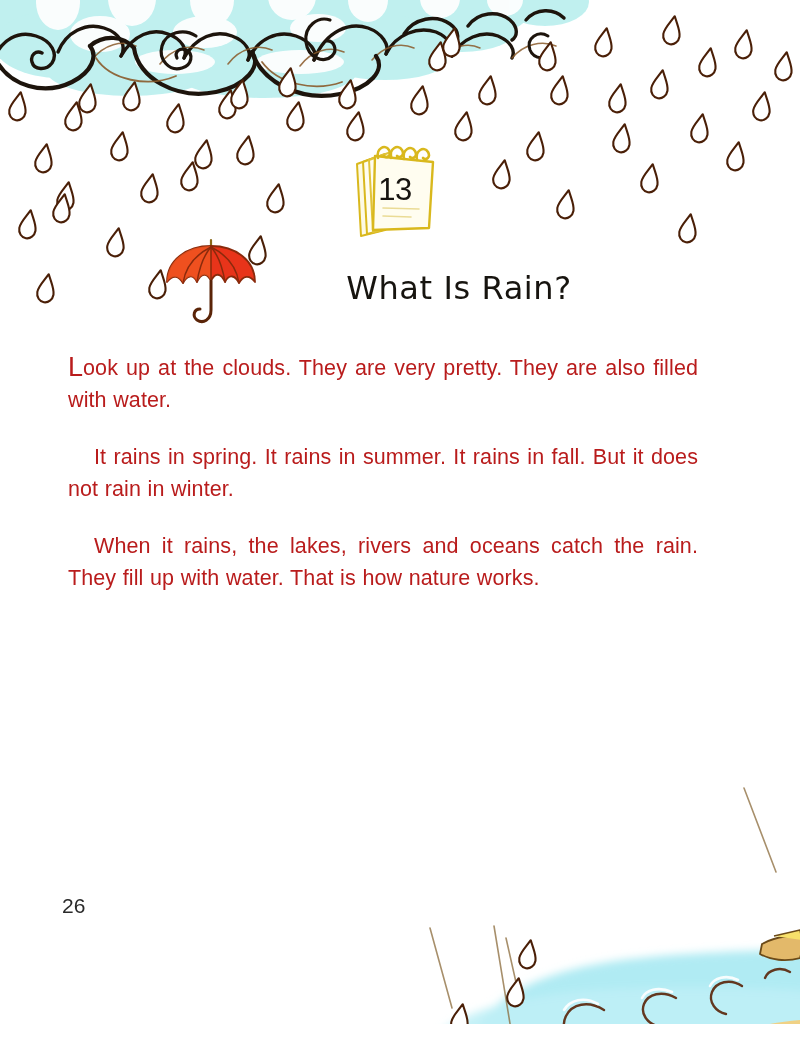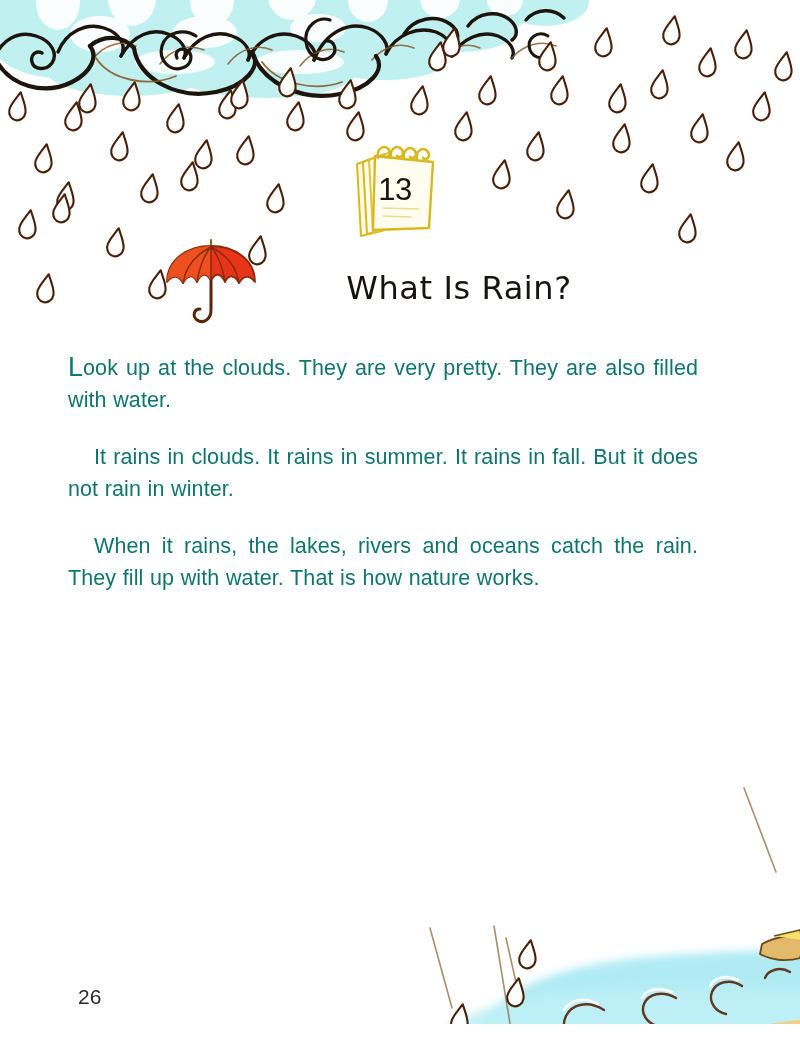--- a/index.html
+++ b/index.html
@@ -83,44 +83,43 @@
     position: absolute;
     left: 68px;
     top: 352px;
     width: 630px;
   }
   .para {
     margin: 0 0 25px 0;
     font-family: "Liberation Sans", sans-serif;
     font-size: 21.5px;
     line-height: 32px;
-    color: #0f766e;
+    color: #b91c1c;
     text-align: justify;
     text-indent: 26px;
     letter-spacing: 0.1px;
     word-spacing: 0.5px;
   }
   .para:last-child { margin-bottom: 4px; }
   .para.first { text-indent: 0; }
   .para.first .dropcap {
     font-size: 27px;
     line-height: 1;
     vertical-align: -1px;
     letter-spacing: 0;
   }
 
   
   .page-number {
     position: absolute;
     left: 62px;
-    top: 985px;
+    top: 894px;
     font-family: "Liberation Sans", sans-serif;
     font-size: 21px;
     color: #2a2a2a;
-    margin-left: 16px;
   }
   .watermark {
     position: absolute;
     left: 236px;
     top: 1029px;
     font-family: "Liberation Sans", sans-serif;
     font-size: 13px;
     color: #cfc9c4;
     letter-spacing: 0.2px;
   }
@@ -381,21 +380,21 @@
     </div>
 
     <h1 class="chapter-title">What Is Rain?</h1>
   </div>
 
   <div class="body-text">
 
     <p class="para first"><span class="dropcap">L</span><span>ook up at the clouds. They are very pretty. They are also filled with water.</span></p>
 
 
-    <p class="para"><span>It rains in clouds. It rains in summer. It rains in fall. But it does not rain in winter.</span></p>
+    <p class="para"><span>It rains in spring. It rains in summer. It rains in fall. But it does not rain in winter.</span></p>
 
 
 
     <p class="para"><span>When it rains, the lakes, rivers and oceans catch the rain. They fill up with water. That is how nature works.</span></p>
   </div>
 
   <div class="page-number">26</div>
   <div class="watermark">book-reader.cn</div>
 
 </div>

